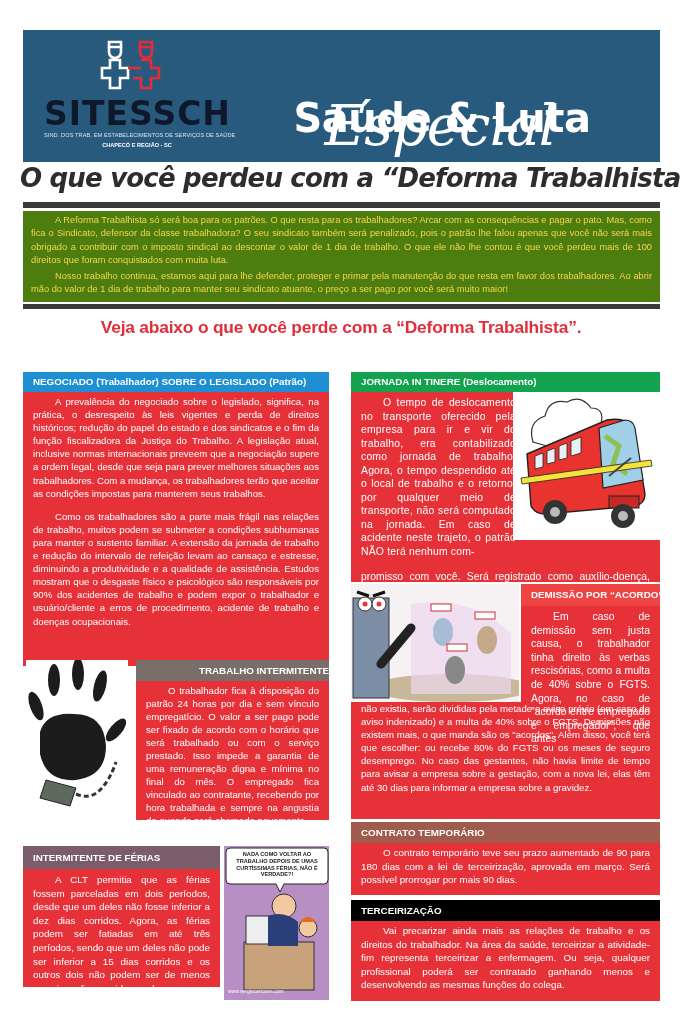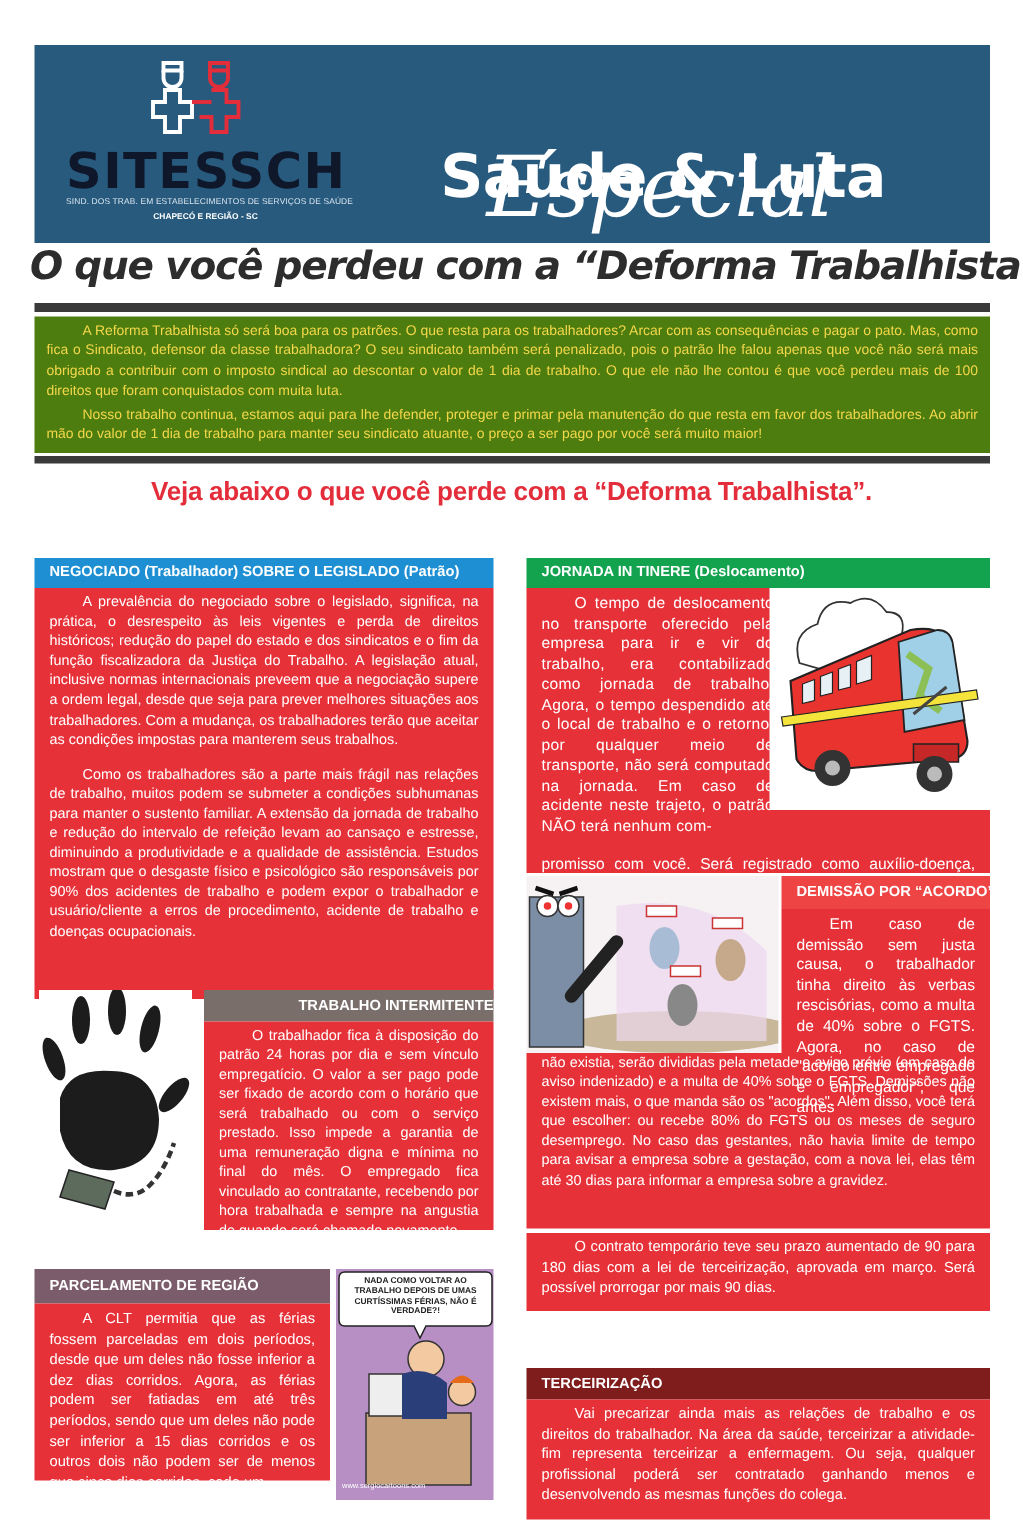--- a/index.html
+++ b/index.html
@@ -30,21 +30,21 @@
   .card-body { background: #e73139; color: #fff; font-size: 9.6px; line-height: 13.1px; text-align: justify; padding: 2px 10px 0 10px; }
   .card-body p { text-indent: 22px; }
   .card-body p + p { margin-top: 7px; }
 
   .h-blue { background: #1e8fd2; }
   .h-green { background: #13a34f; }
   .h-slate { background: #ef4444; }
   .h-grey { background: #7a6e6a; }
   .h-mauve { background: #7a5c6a; }
   .h-brown { background: #a05a4e; }
-  .h-sea { background: #7f1d1d; margin-top: 12px; }
+  .h-sea { background: #000000; }
 
   .img-box { background: #ffffff; overflow: hidden; }
 </style>
 </head>
 <body>
 
 <div class="abs banner"></div>
 
 <svg class="abs" style="left:98px;top:38px;" width="72" height="56" viewBox="0 0 72 56">
 
@@ -159,40 +159,41 @@
   </svg>
 </div>
 <div class="abs" style="left:136px;top:660px;width:193px;">
   <div class="card-head h-grey" style="line-height:21px;text-align:right;">TRABALHO INTERMITENTE</div>
   <div class="card-body" style="height:139px;padding-top:3px;font-size:9.6px;line-height:13.05px;">
     <p>O trabalhador fica à disposição do patrão 24 horas por dia e sem vínculo empregatício. O valor a ser pago pode ser fixado de acordo com o horário que será trabalhado ou com o serviço prestado. Isso impede a garantia de uma remuneração digna e mínima no final do mês. O empregado fica vinculado ao contratante, recebendo por hora trabalhada e sempre na angustia de quando será chamado novamente.</p>
   </div>
 </div>
 
 <div class="abs" style="left:23px;top:846px;width:197px;">
-  <div class="card-head h-mauve" style="line-height:23px;">PARCELAMENTO DE REGIÃO</div>
+  <div class="card-head h-mauve" style="line-height:23px;">INTERMITENTE DE FÉRIAS</div>
   <div class="card-body" style="height:118px;padding-top:4px;font-size:9.8px;line-height:13.6px;">
     <p>A CLT permitia que as férias fossem parceladas em dois períodos, desde que um deles não fosse inferior a dez dias corridos. Agora, as férias podem ser fatiadas em até três períodos, sendo que um deles não pode ser inferior a 15 dias corridos e os outros dois não podem ser de menos que cinco dias corridos, cada um.</p>
   </div>
 </div>
 <div class="abs img-box" style="left:224px;top:846px;width:105px;height:154px;background:#b78fc4;">
   <svg width="105" height="154" viewBox="0 0 105 154">
     <path d="M6 2 h94 q4 0 4 4 v28 q0 4-4 4 h-40 l-4 8 l-4-8 h-46 q-4 0-4-4 v-28 q0-4 4-4z" fill="#fff" stroke="#222"></path>
     <rect x="20" y="96" width="70" height="48" fill="#c8a27a" stroke="#333"></rect>
     <rect x="22" y="70" width="34" height="28" fill="#eee" stroke="#333"></rect>
     <circle cx="60" cy="60" r="12" fill="#f2c9a0" stroke="#333"></circle>
     <path d="M44 70 q16-6 30 6 v24 h-30z" fill="#2a3f7a"></path>
     <circle cx="84" cy="82" r="9" fill="#f2c9a0" stroke="#333"></circle>
     <path d="M76 76 q8-10 16 0" fill="#e56a1a"></path>
   </svg>
   <div style="position:absolute;left:8px;top:5px;width:90px;font-size:5.6px;line-height:6.8px;font-weight:700;text-align:center;color:#222;">NADA COMO VOLTAR AO TRABALHO DEPOIS DE UMAS CURTÍSSIMAS FÉRIAS, NÃO É VERDADE?!</div>
   <div style="position:absolute;left:4px;top:142px;font-size:5px;color:#fff;">www.sergiocartoons.com</div>
 </div>
 
 <div class="abs" style="left:351px;top:822px;width:309px;">
+  <div class="card-head h-brown" style="line-height:21px;">CONTRATO TEMPORÁRIO</div>
   <div class="card-body" style="height:52px;padding-top:3px;font-size:9.8px;line-height:13.6px;">
     <p>O contrato temporário teve seu prazo aumentado de 90 para 180 dias com a lei de terceirização, aprovada em março. Será possível prorrogar por mais 90 dias.</p>
   </div>
 </div>
 
 <div class="abs" style="left:351px;top:900px;width:309px;">
   <div class="card-head h-sea" style="line-height:21px;">TERCEIRIZAÇÃO</div>
   <div class="card-body" style="height:80px;padding-top:3px;font-size:9.8px;line-height:13.6px;">
     <p>Vai precarizar ainda mais as relações de trabalho e os direitos do trabalhador. Na área da saúde, terceirizar a atividade-fim representa terceirizar a enfermagem. Ou seja, qualquer profissional poderá ser contratado ganhando menos e desenvolvendo as mesmas funções do colega.</p>
   </div>

